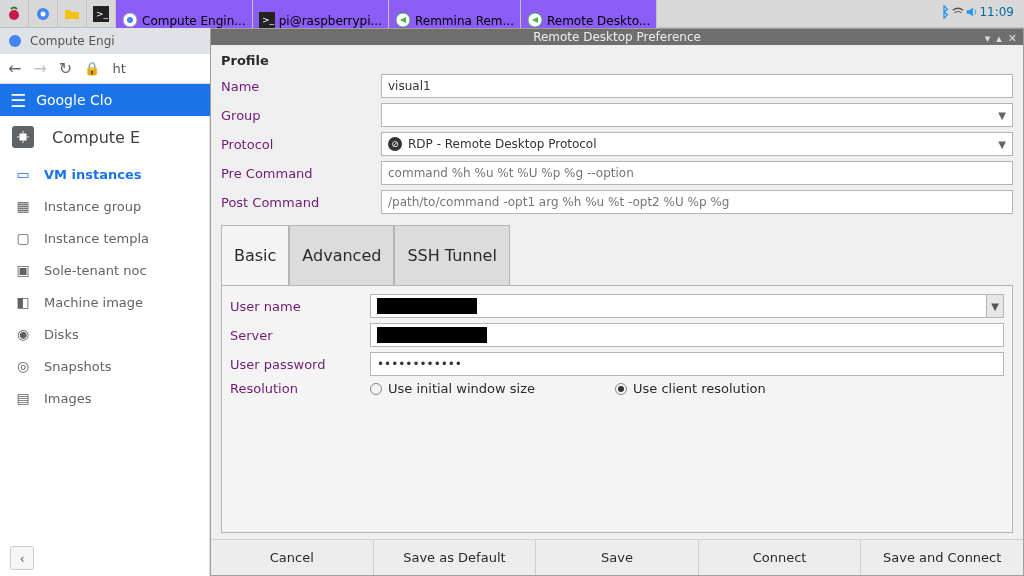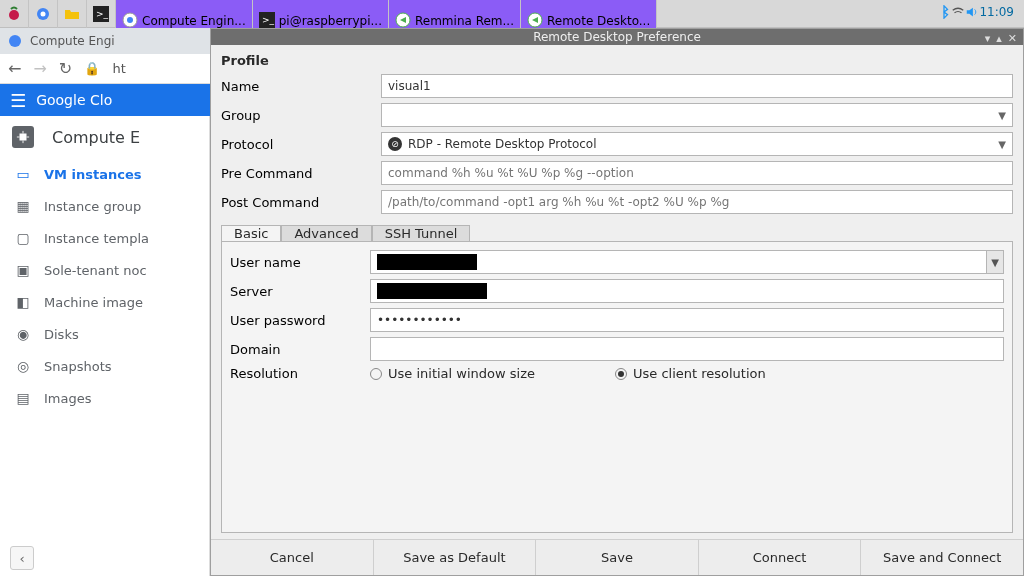--- a/index.html
+++ b/index.html
@@ -79,39 +79,39 @@
     height: 16px; background: #6e6e6e; color: #eee; display: flex; align-items: center;
     justify-content: center; position: relative; font-size: 12px;
   }
   .dialog .titlebar .winbtns {
     position: absolute; right: 6px; top: 3px; display: flex; gap: 6px; color: #ddd; font-size: 11px;
   }
   .dialog .body { flex: 1; padding: 6px 10px; overflow: hidden; display: flex; flex-direction: column; }
   .dialog .heading { font-weight: bold; padding: 2px 0 6px 0; font-size: 13px; }
 
   .form-row { display: flex; align-items: center; margin-bottom: 5px; }
-  .form-row .lbl { width: 160px; color: #000000; }
+  .form-row .lbl { width: 160px; color: #701a75; }
   .form-row .fld { flex: 1; }
   .form-row input[type=text], .form-row input[type=password], .form-row .select, .form-row .combo {
     width: 100%; height: 24px; border: 1px solid #b5b5b5; background: #fff; padding: 0 6px;
     font-size: 12px; color: #333;
   }
   .form-row .placeholder { color: #9a9a9a; }
   .form-row .select { display: flex; align-items: center; justify-content: space-between; }
   .form-row .select .caret, .combo .caret { color: #666; font-size: 10px; }
   .form-row .combo { display: flex; align-items: center; gap: 6px; }
   .combo .proto-ico {
     width: 14px; height: 14px; border-radius: 50%; background: #333; color: #fff;
     display: inline-flex; align-items: center; justify-content: center; font-size: 9px;
   }
 
   
   .tabs { display: flex; margin-top: 6px; }
   .tabs .tab {
-    padding: 0 12px; border: 1px solid #b5b5b5; background: #dcdcdc; font-size: 13px;
+    padding: 20px 12px; border: 1px solid #b5b5b5; background: #dcdcdc; font-size: 16px;
     border-bottom: none; cursor: pointer;
   }
   .tabs .tab.active { background: #f4f4f4; }
   .tabpane {
     border: 1px solid #b5b5b5; background: #f4f4f4; padding: 8px; flex: 1; position: relative;
   }
   .tabpane .server-combo-caret {
     position: absolute; right: 8px; top: 8px; width: 18px; height: 24px;
     border: 1px solid #b5b5b5; background: #e6e6e6; display: flex; align-items: center; justify-content: center;
     font-size: 10px; color: #555;
@@ -365,24 +365,20 @@
         <div class="lbl" style="width:140px">Server</div>
         <div class="fld">
           <div style="border:1px solid #b5b5b5;background:#fff;height:24px;padding:3px 6px;">
             <span class="redact" style="width:110px"></span>
           </div>
         </div>
       </div>
       <div class="form-row">
         <div class="lbl" style="width:140px">User password</div>
         <div class="fld"><input type="password" value="••••••••••••" style=""></div>
-      </div>
-      <div class="form-row">
-        <div class="lbl" style="width:140px">Domain</div>
-        <div class="fld"><input type="text" value="" style=""></div>
       </div>
 
       <div class="form-row" style="align-items:flex-start;">
         <div class="lbl" style="width:140px">Resolution</div>
         <div class="fld" style="display:flex;gap:80px;">
           <label class="radio">
             <span class="dot"></span>
             <span>Use initial window size</span>
           </label>
           <label class="radio sel">

